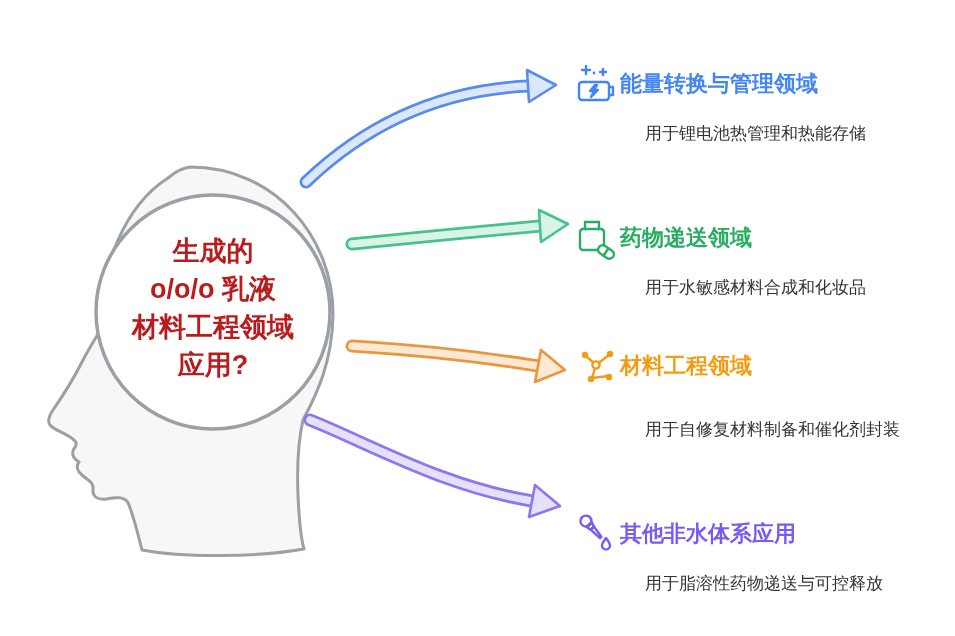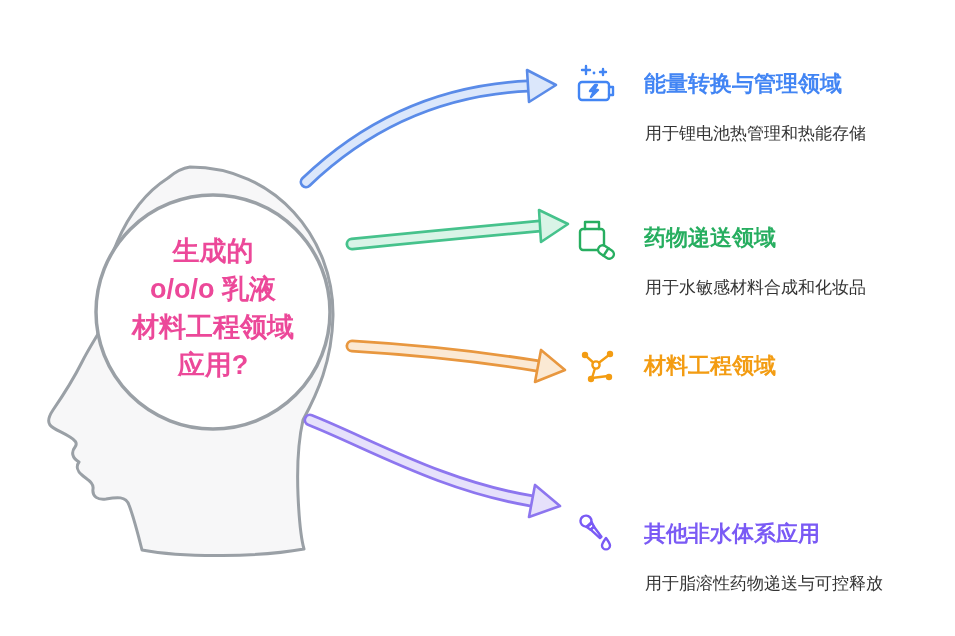--- a/index.html
+++ b/index.html
@@ -32,26 +32,26 @@
   .arr-purple .shaft-outer { stroke:#8d76ef; }
   .arr-purple .shaft-inner { stroke:#e6e1fb; }
   .arr-purple .ahead       { fill:#e6e1fb; stroke:#8d76ef; }
 
   
   .brain-text {
     position:absolute;
     left:96px; top:232px; width:234px;
     text-align:center;
     font-size:27px; line-height:38px; font-weight:700;
-    color:#ec4899;
+    color:#b91c1c;
   }
 
   
   .item { position:absolute; left:572px; width:360px; }
-  .item-head { display:flex; align-items:center; gap:24px; height:52px; }
+  .item-head { display:flex; align-items:center; height:52px; }
   .item .icon { width:48px; height:48px; display:block; flex:0 0 48px; color:var(--c); }
   .item .icon svg { width:48px; height:48px; display:block; }
   .item .title { font-size:22px; font-weight:700; color:var(--c); white-space:nowrap; }
   .item .subtitle { margin-top:12px; margin-left:73px; font-size:17px; color:#333333; white-space:nowrap; }
   .item .subtitle.gap-lg { margin-top:26px; }
 
   .item-blue   { --c:#4285f4; }
   .item-green  { --c:#27ae60; }
   .item-orange { --c:#f39c12; }
   .item-purple { --c:#7a5af5; }
@@ -162,20 +162,21 @@
         <line x1="20" y1="36" x2="36" y2="34"></line>
         <circle cx="13" cy="13" r="3.2" fill="currentColor" stroke="none"></circle>
         <circle cx="38" cy="12" r="3.2" fill="currentColor" stroke="none"></circle>
         <circle cx="24" cy="23" r="3.6" fill="#ffffff"></circle>
         <circle cx="19" cy="37" r="3.2" fill="currentColor" stroke="none"></circle>
         <circle cx="37" cy="35" r="3.2" fill="currentColor" stroke="none"></circle>
       </svg>
     </span>
     <span class="title">材料工程领域</span>
   </div>
+  <div class="subtitle gap-lg">用于自修复材料制备和催化剂封装</div>
 </div>
 
 <div class="item item-purple" style="top:508px">
   <div class="item-head">
     <span class="icon">
       <svg viewBox="0 0 48 48">
         <g transform="rotate(-42 22 20)">
           <circle cx="22" cy="8" r="5.5"></circle>
           <path d="M18.5 12.5 h7 l-1.2 5 h-4.6 z"></path>
           <path d="M19.8 17.5 L24.2 17.5 L23 30 L21 30 Z"></path>

